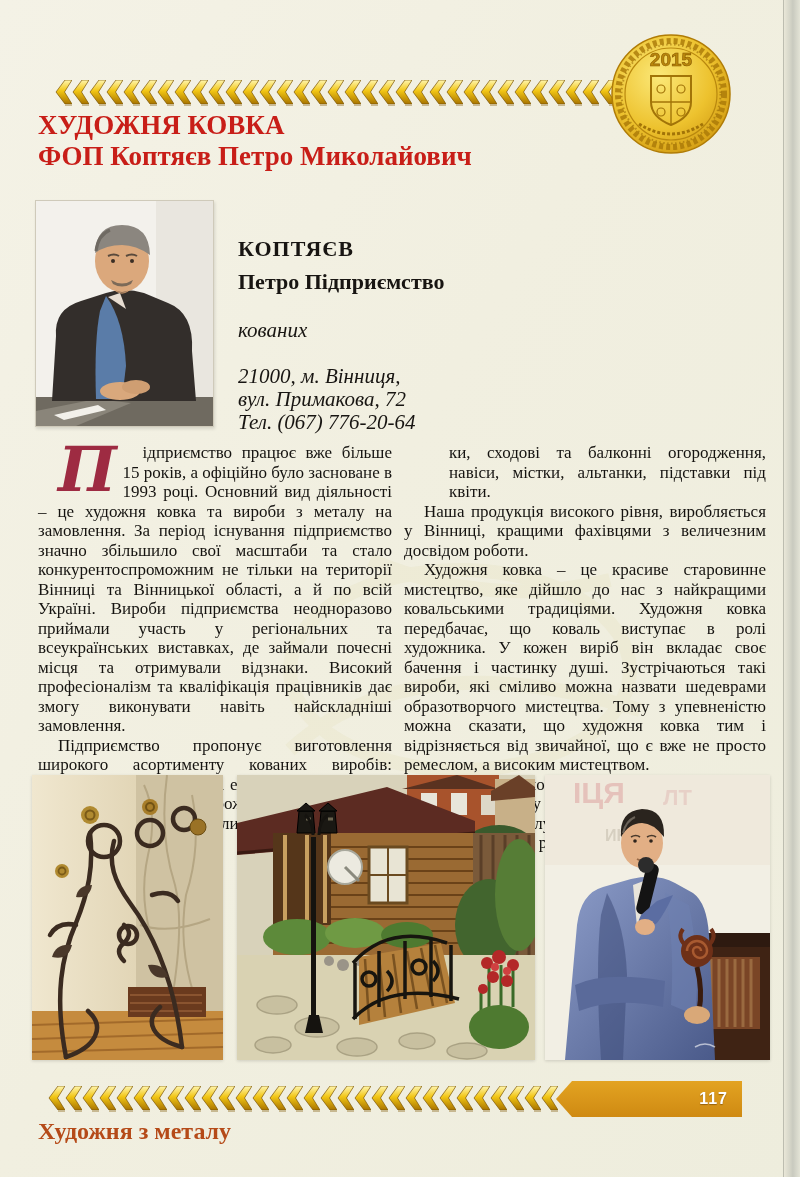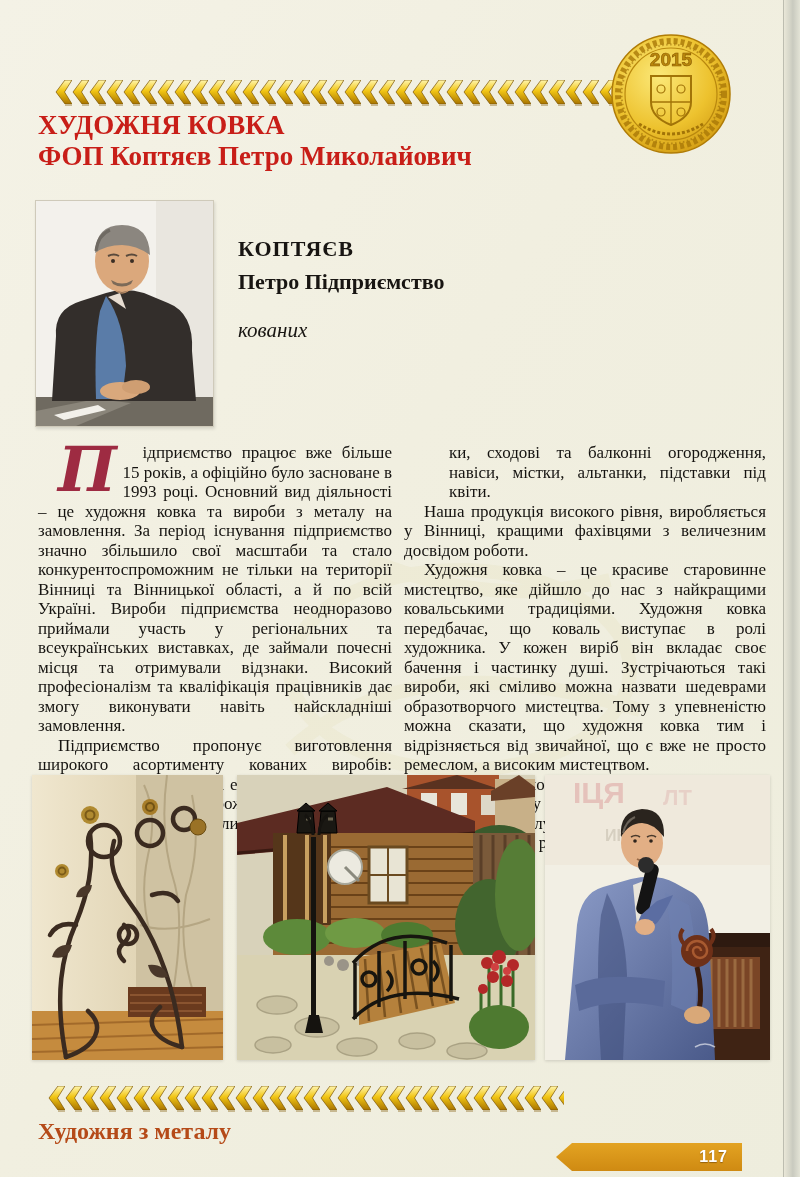--- a/index.html
+++ b/index.html
@@ -55,21 +55,21 @@
   }
   .watermark{position:absolute; left:250px; top:520px; width:420px; height:300px; opacity:.5; pointer-events:none;}
   
   .photo{position:absolute; top:775px; height:285px; box-shadow:0 1px 3px rgba(0,0,0,.15);text-align:right;}
   .photo svg{display:block;}
   .photo-1{left:32px; width:191px;}
   .photo-2{left:237px; width:298px;}
   .photo-3{left:545px; width:225px;}
   
   .page-bar{
-    position:absolute; left:556px; top:1143px; width:186px; height:28px;
+    position:absolute; left:556px; top:1081px; width:186px; height:36px;
     background:linear-gradient(to bottom,#e3a322,#cf8a12);
     clip-path:polygon(16px 0, 100% 0, 100% 100%, 16px 100%, 0 50%);
     display:flex; align-items:center; justify-content:flex-end;
   }
   .page-number{
     font-family:"Liberation Sans", sans-serif; font-weight:bold;
     font-size:16px; color:#ffffff; padding-right:14px; letter-spacing:1px;
     text-shadow:0 1px 1px rgba(90,50,0,.5);
   }
   .section-label{
@@ -155,20 +155,25 @@
       <path d="M80,90 q6,4 12,0" stroke="#b88a64" stroke-width="1.5" fill="none"></path>
       <ellipse cx="84" cy="190" rx="20" ry="9" fill="#d9a87c"></ellipse>
       <ellipse cx="100" cy="186" rx="14" ry="7" fill="#cf9e72"></ellipse>
     </svg>
   </div>
 
   <div class="contact">
     <div class="surname">КОПТЯЄВ</div>
     <div class="given">Петро Підприємство</div>
     <div class="role">кованих</div>
+    <div class="addr">
+      <div>21000, м. Вінниця,</div>
+      <div>вул. Примакова, 72</div>
+      <div>Тел. (067) 776-20-64</div>
+    </div>
   </div>
 
   <svg class="watermark" viewBox="0 0 420 300">
     <g fill="none" stroke="#e3e0bc" stroke-width="14" opacity="0.55">
       <ellipse cx="210" cy="150" rx="170" ry="100"></ellipse>
       <path d="M40,230 Q160,120 390,190"></path>
       <path d="M120,40 Q240,90 360,60"></path>
     </g>
   </svg>
 

